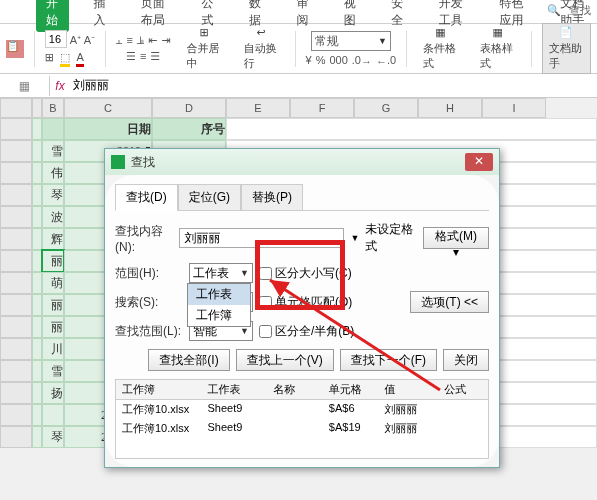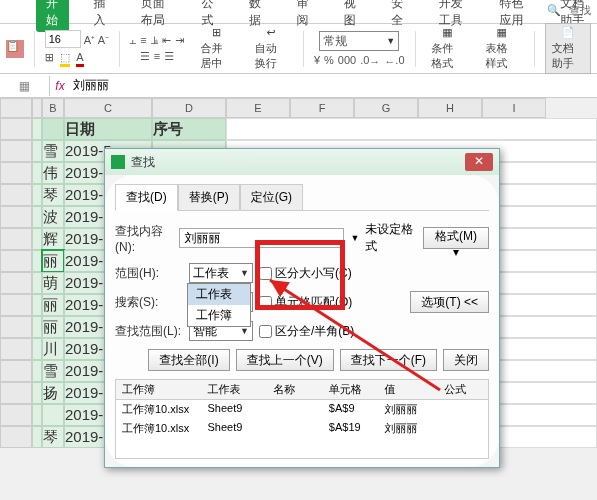--- a/index.html
+++ b/index.html
@@ -29,21 +29,21 @@
 .grid { position: relative; }
 .colheaders { display: flex; height: 20px; }
 .rowhead { width: 32px; background: #e9e9e9; border: 1px solid #ccc; }
 .colhead { background: #e9e9e9; border: 1px solid #ccc; text-align: center; line-height: 18px; color: #555; font-size: 11px; }
 .colA { width: 10px; } .colB { width: 22px; }
 .colC { width: 88px; } .colD { width: 74px; }
 .colE { width: 64px; } .colF { width: 64px; } .colG { width: 64px; } .colH { width: 64px; } .colI { width: 64px; }
 .gridbody { }
 .row { display: flex; height: 22px; }
 .row .rowhead { text-align: center; line-height: 20px; font-size: 11px; color: #555; }
-.cell { border: 1px solid #b8d8c0; background: #e0f0e4; line-height: 20px; font-size: 15px; text-align: left; color: #333; overflow: hidden; white-space: nowrap; }
+.cell { border: 1px solid #b8d8c0; background: #e0f0e4; line-height: 20px; font-size: 12px; text-align: right; color: #333; overflow: hidden; white-space: nowrap; font-family: Liberation Serif, serif; }
 .cell.hdr { background: #c8e6d0; font-weight: bold; }
 .cell.sel { outline: 2px solid #1fa34a; outline-offset: -1px; }
 .rest { flex: 1; background: #fff; border: 1px solid #ddd; }
 
 
 .dialog { position: absolute; left: 104px; top: 148px; width: 396px; background: #f4f4f4; border: 1px solid #7aa; box-shadow: 2px 2px 8px rgba(0,0,0,0.4); }
 .titlebar { height: 26px; background: linear-gradient(#eaf6ef,#d6ecdd); display: flex; align-items: center; padding: 0 6px; gap: 6px; }
 .titlebar .wico { width: 14px; height: 14px; background: #1fa34a; display: inline-block; }
 .titlebar .ttl { flex: 1; font-size: 12px; color: #333; }
 .closebtn { width: 28px; height: 18px; background: #c94f4f; color: #fff; text-align: center; line-height: 16px; border-radius: 2px; font-size: 12px; cursor: pointer; }
@@ -97,21 +97,21 @@
   </div>
 </div>
 
 <div class="ribbon-bar">
   <div class="rb-group">
     <span class="rb-ico" style="background:#d88">📋</span>
   </div>
   <div class="rb-sep"></div>
   <div class="rb-group" style="flex-direction:column;align-items:flex-start;gap:3px">
     <div style="display:flex;gap:3px;align-items:center">
-      <input class="rb-input" style="width: 36px;" value="16">
+      <input class="rb-input" style="width: 22px;" value="16">
       <span>A⁺</span>
       <span>A⁻</span>
     </div>
     <div style="display:flex;gap:6px">
       <span>⊞</span>
       <span style="border-bottom:3px solid #fc0">⬚</span>
       <span style="border-bottom:3px solid #c00">A</span>
     </div>
   </div>
   <div class="rb-sep"></div>
@@ -312,22 +312,22 @@
 
 <div class="dialog">
   <div class="titlebar">
     <span class="wico"></span>
     <span class="ttl">查找</span>
     <span class="closebtn">✕</span>
   </div>
   <div class="dlg-body">
     <div class="dtabs">
       <div class="dtab active">查找(D)</div>
+      <div class="dtab">定位(G)</div>
       <div class="dtab">替换(P)</div>
-      <div class="dtab">定位(G)</div>
     </div>
     <div class="form-row">
       <label>查找内容(N):</label>
       <input class="txtinput" style="flex: 1 1 0%;" value="刘丽丽">
       <span style="font-size:9px">▼</span>
       <span style="margin-left:0">未设定格式</span>
       <button class="btn"><span>格式(M)</span> ▾</button>
     </div>
 
     <div style="position:relative">
@@ -387,21 +387,21 @@
         <div class="rc3">名称</div>
         <div class="rc4">单元格</div>
         <div class="rc5">值</div>
         <div class="rc6">公式</div>
       </div>
       <div id="results-rows">
           <div class="res-row">
             <div class="rc1">工作簿10.xlsx</div>
             <div class="rc2">Sheet9</div>
             <div class="rc3"></div>
-            <div class="rc4">$A$9</div>
+            <div class="rc4">$A$6</div>
             <div class="rc5">刘丽丽</div>
             <div class="rc6"></div>
           </div>
           <div class="res-row">
             <div class="rc1">工作簿10.xlsx</div>
             <div class="rc2">Sheet9</div>
             <div class="rc3"></div>
             <div class="rc4">$A$19</div>
             <div class="rc5">刘丽丽</div>
             <div class="rc6"></div>

